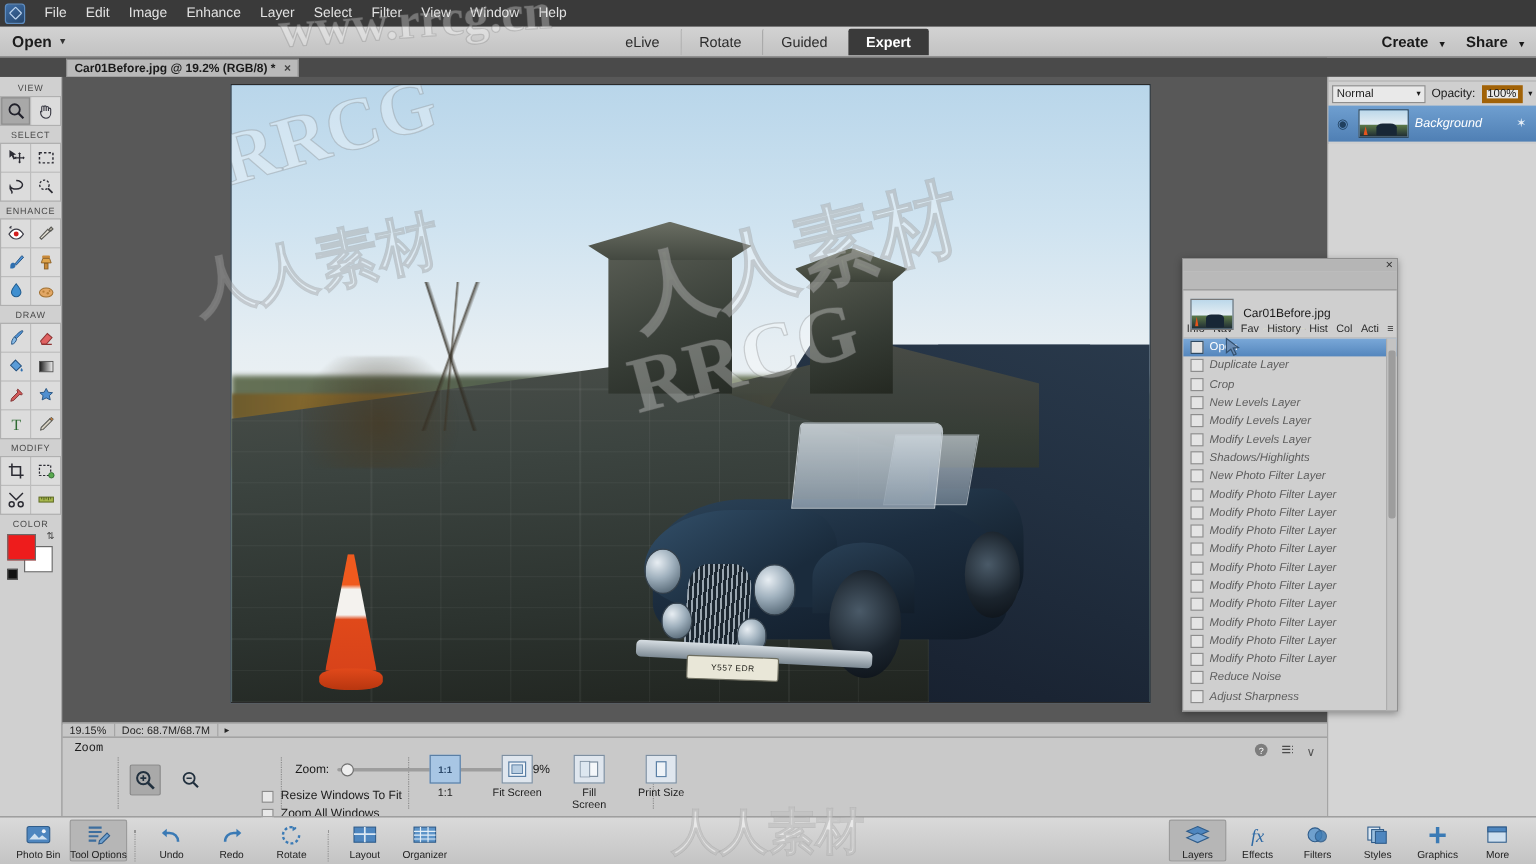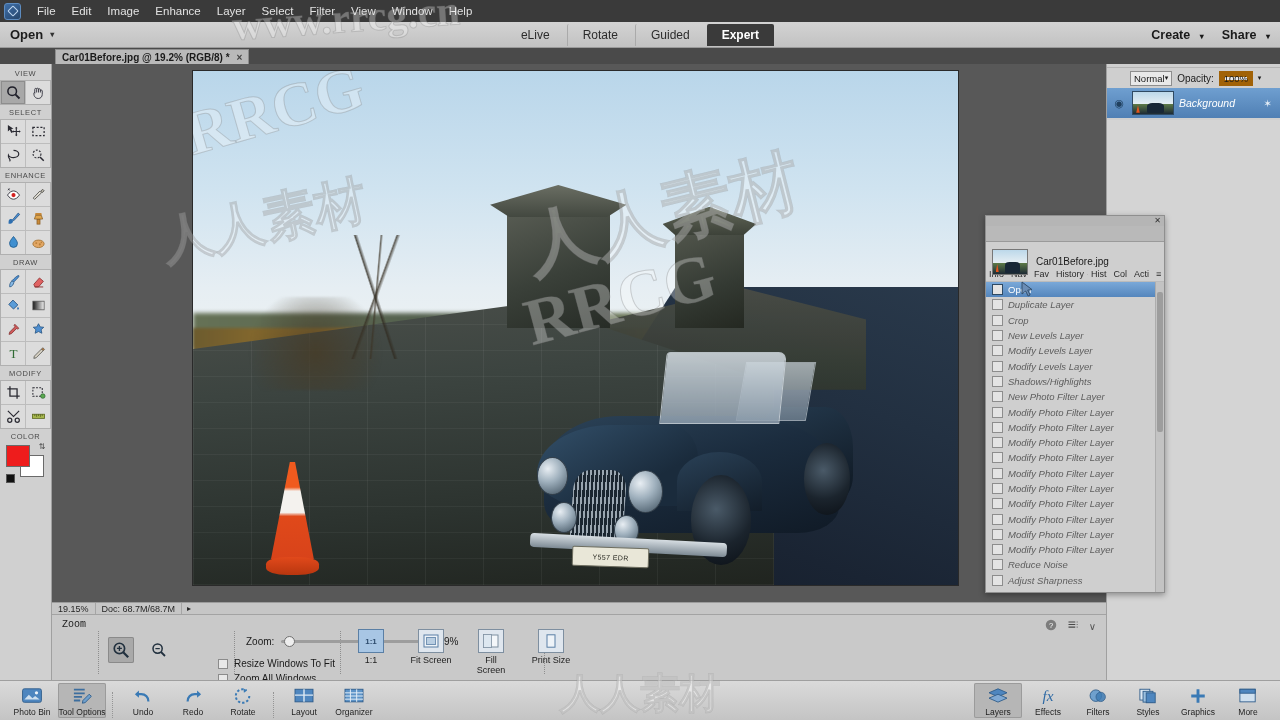--- a/index.html
+++ b/index.html
@@ -266,23 +266,23 @@
   .preset .ico.sel { background:#a8c6e4; border-color:#5a7fa5; }
   .to-right { position:absolute; right:10px; top:4px; display:flex; align-items:center; gap:10px; color:#555; }
 
   
   .rightpanel {
     position:absolute; right:0; top:48px; width:174px; bottom:40px;
     background:#cfcfcf; border-left:1px solid #a0a0a0;
   }
   .lp-tools { height:20px; display:flex; align-items:center; gap:5px; padding:0 6px; border-bottom:1px solid #b4b4b4; }
   .lp-tools .sp { margin-left:auto; }
-  .lp-mode { height:20px; display:flex; align-items:center; gap:5px; padding:0 23px; font-size:10px; }
+  .lp-mode { height:20px; display:flex; align-items:center; gap:5px; padding:0 3px; font-size:10px; }
   .combo { width:78px; height:15px; background:#e9e9e9; border:1px solid #8e8e8e; display:flex; align-items:center; justify-content:space-between; padding:0 3px; font-size:9.5px; }
-  .opacity-box { width:34px; height:15px; background:#e9e9e9; border:6px solid #a16207; display:flex; align-items:center; justify-content:center; font-size:9.5px; }
+  .opacity-box { width:34px; height:15px; background:#e9e9e9; border:4px solid #a16207; display:flex; align-items:center; justify-content:center; font-size:9.5px; }
   .layer-row {
     height:30px; display:flex; align-items:center; gap:5px; padding:0 4px;
     background:linear-gradient(#6f9fd0,#4f7fb4); color:#fff;
   }
   .layer-row .eye { width:16px; text-align:center; font-size:11px; color:#20405f; }
   .layer-thumb { width:42px; height:24px; border:1px solid #2f4a63; overflow:hidden; position:relative; background:#9cc0dc; }
   .lt-sky { position:absolute; inset:0 0 45% 0; background:linear-gradient(#bcd8ea,#e6eef3); }
   .lt-grd { position:absolute; left:0; right:0; top:55%; bottom:0; background:linear-gradient(#5d7a48,#1d2a34); }
   .lt-car { position:absolute; left:34%; bottom:4%; width:44%; height:46%; background:#182736; border-radius:30% 30% 10% 10%; }
   .lt-cone{ position:absolute; left:8%; bottom:6%; width:9%; height:34%; background:#e6541c; clip-path:polygon(50% 0,100% 100%,0 100%); }

